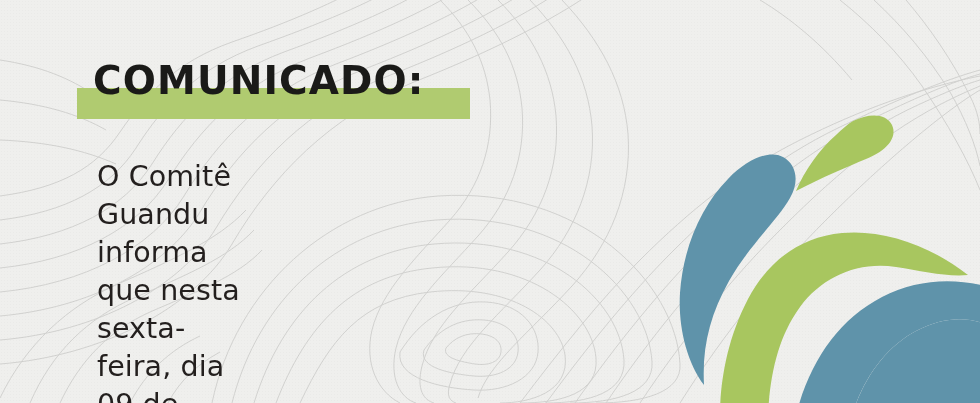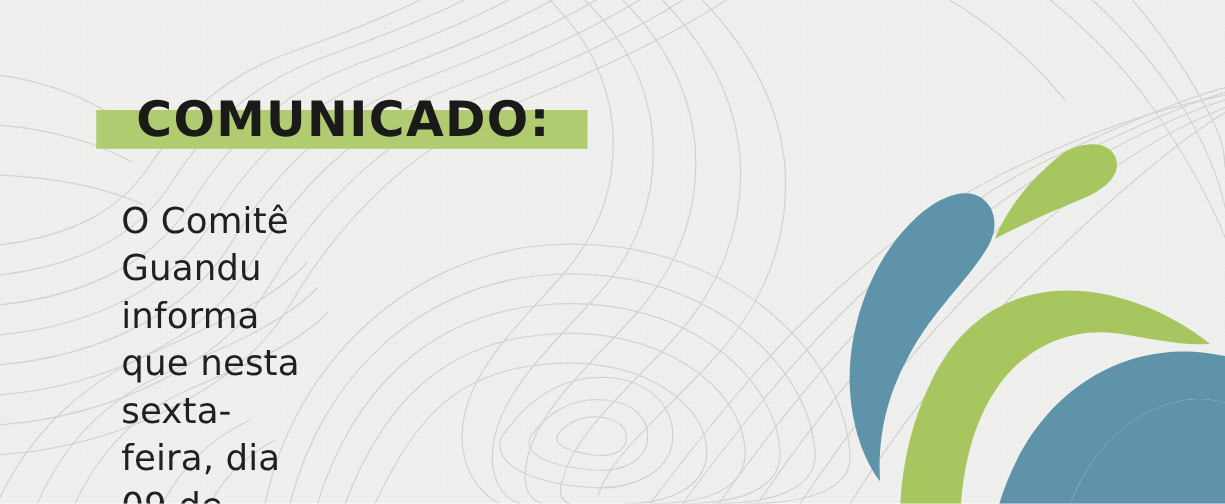--- a/index.html
+++ b/index.html
@@ -59,21 +59,21 @@
     left: 77px;
     top: 88px;
     height: 31px;
     min-width: 393px;
     background: #b0cb70;
   }
   #headline {
     position: absolute;
     left: 16px;
     top: -27px;
-    margin: 16px;
+    margin: 0;
     font-size: 39px;
     font-weight: bold;
     letter-spacing: 1.1px;
     color: #1a1a18;
     white-space: nowrap;
     line-height: 1;
   }
 
   #body-copy {
     position: absolute;

